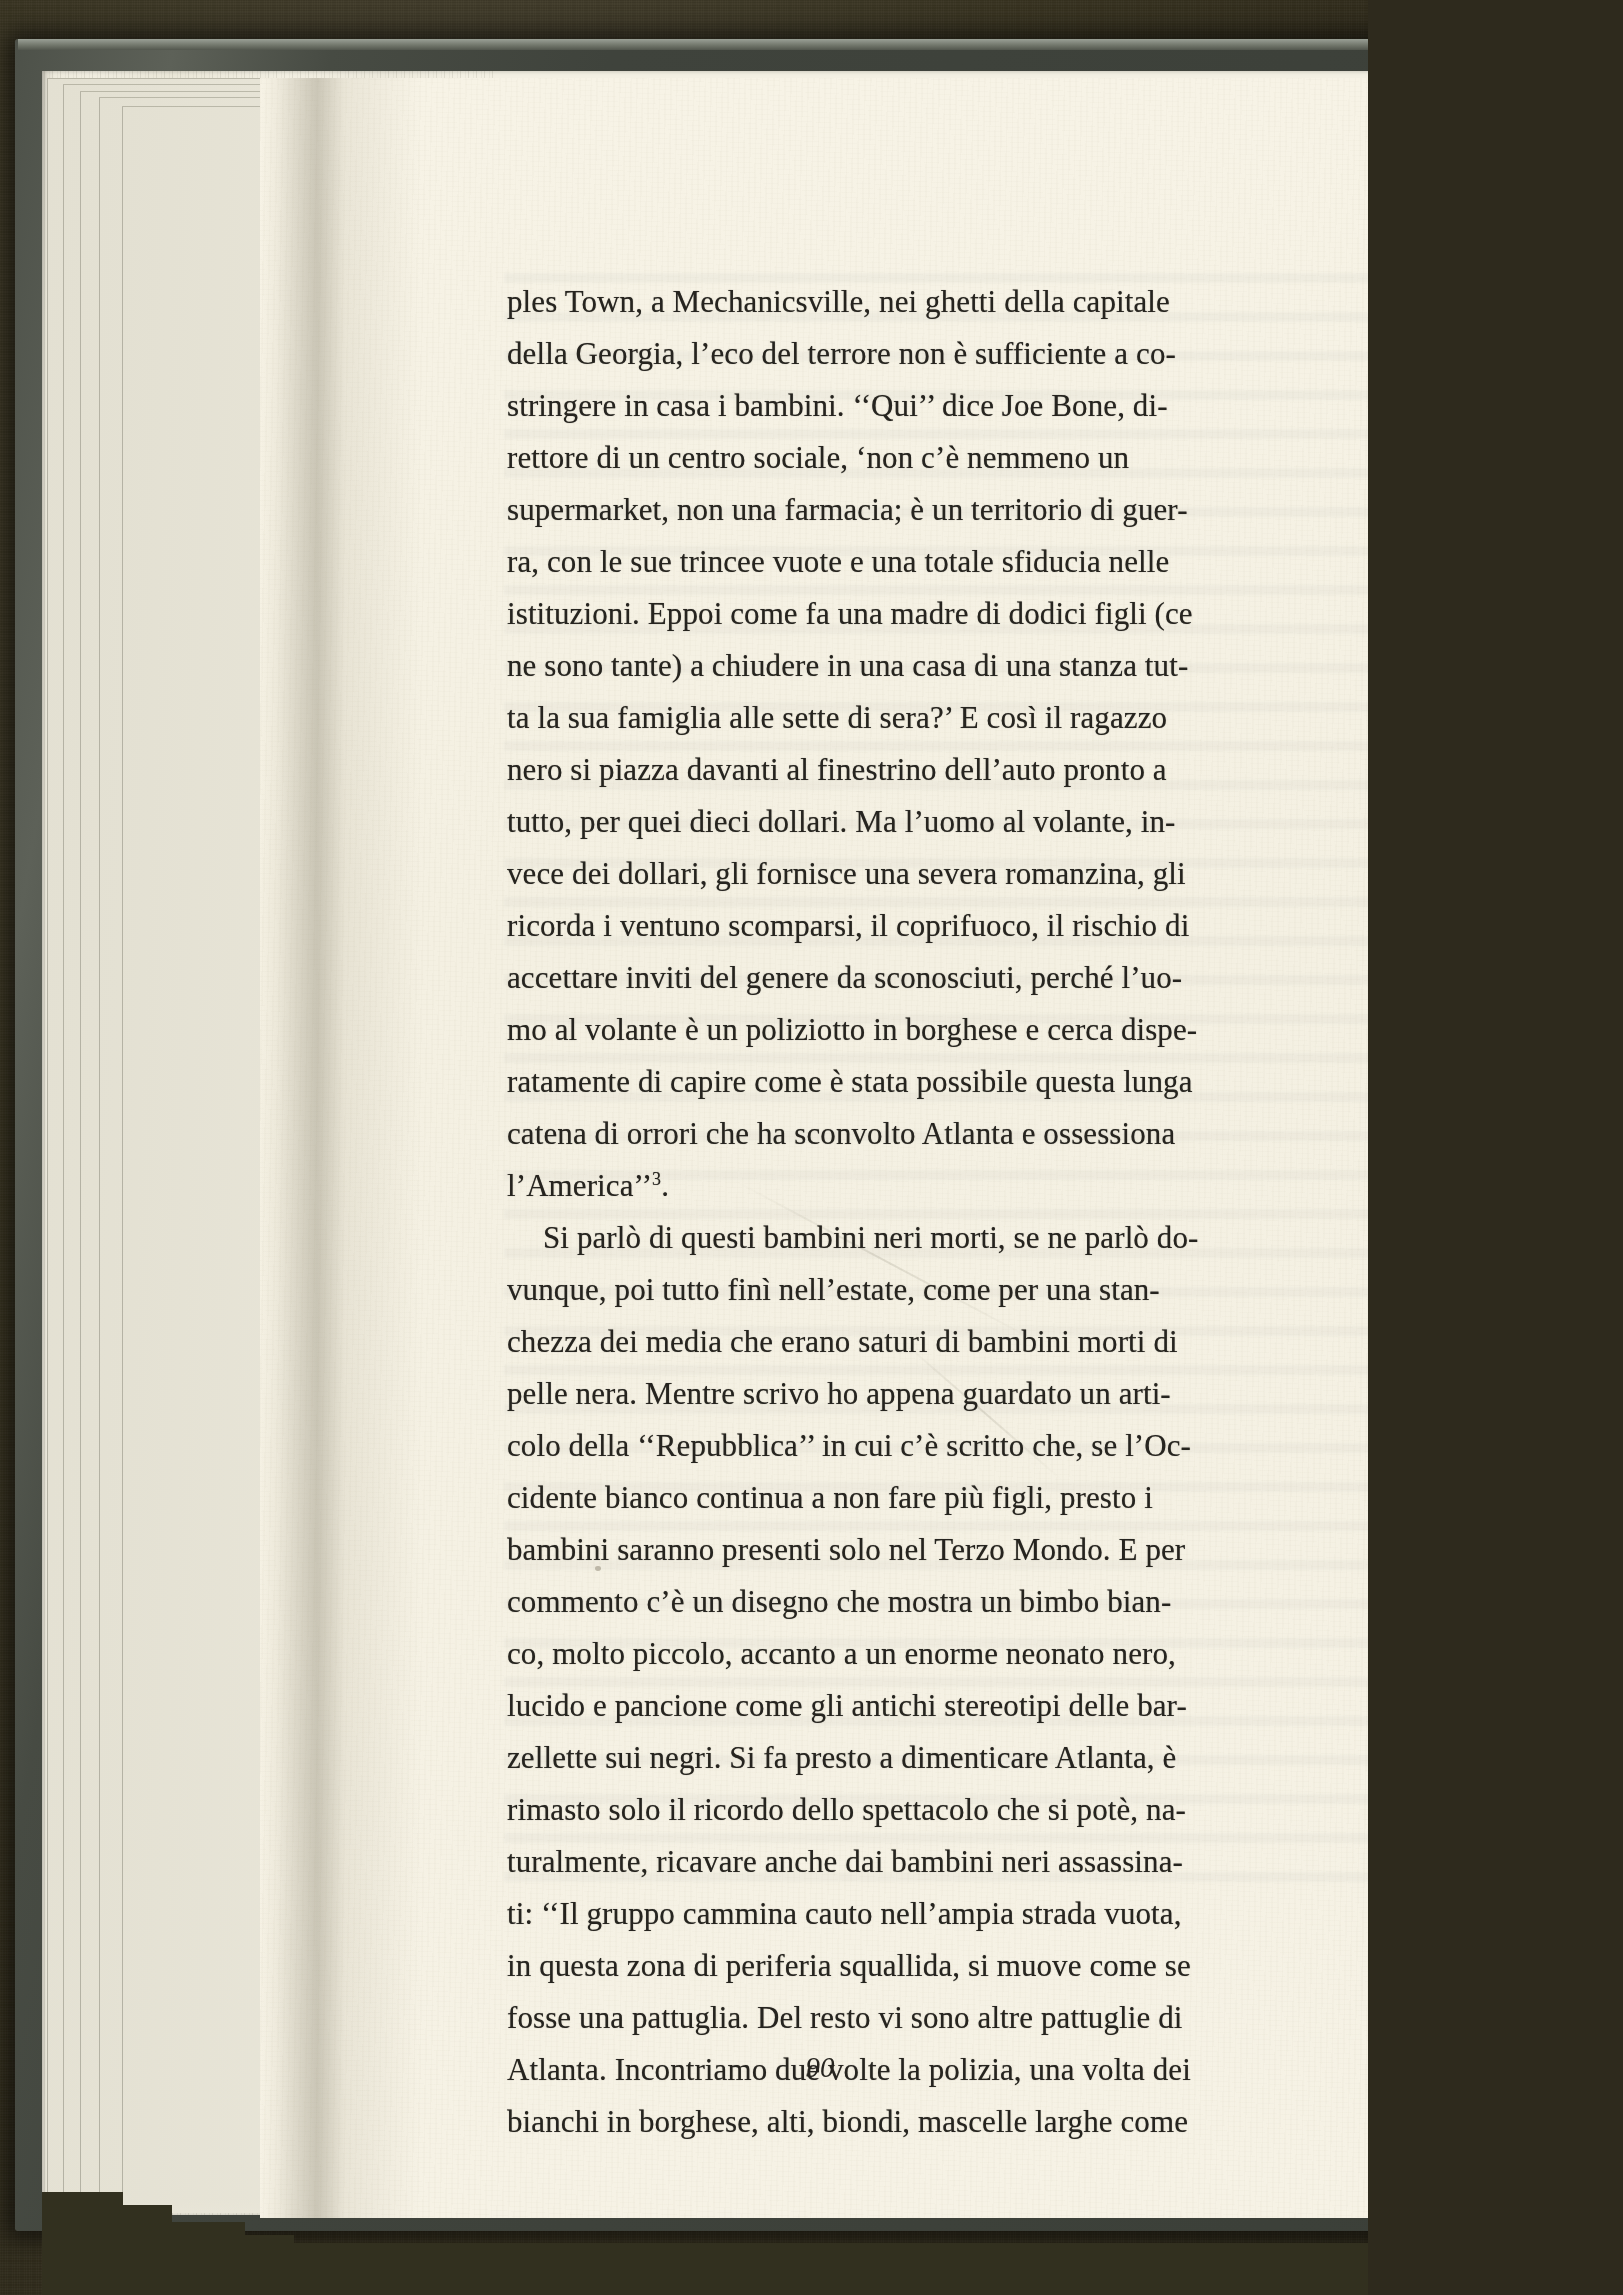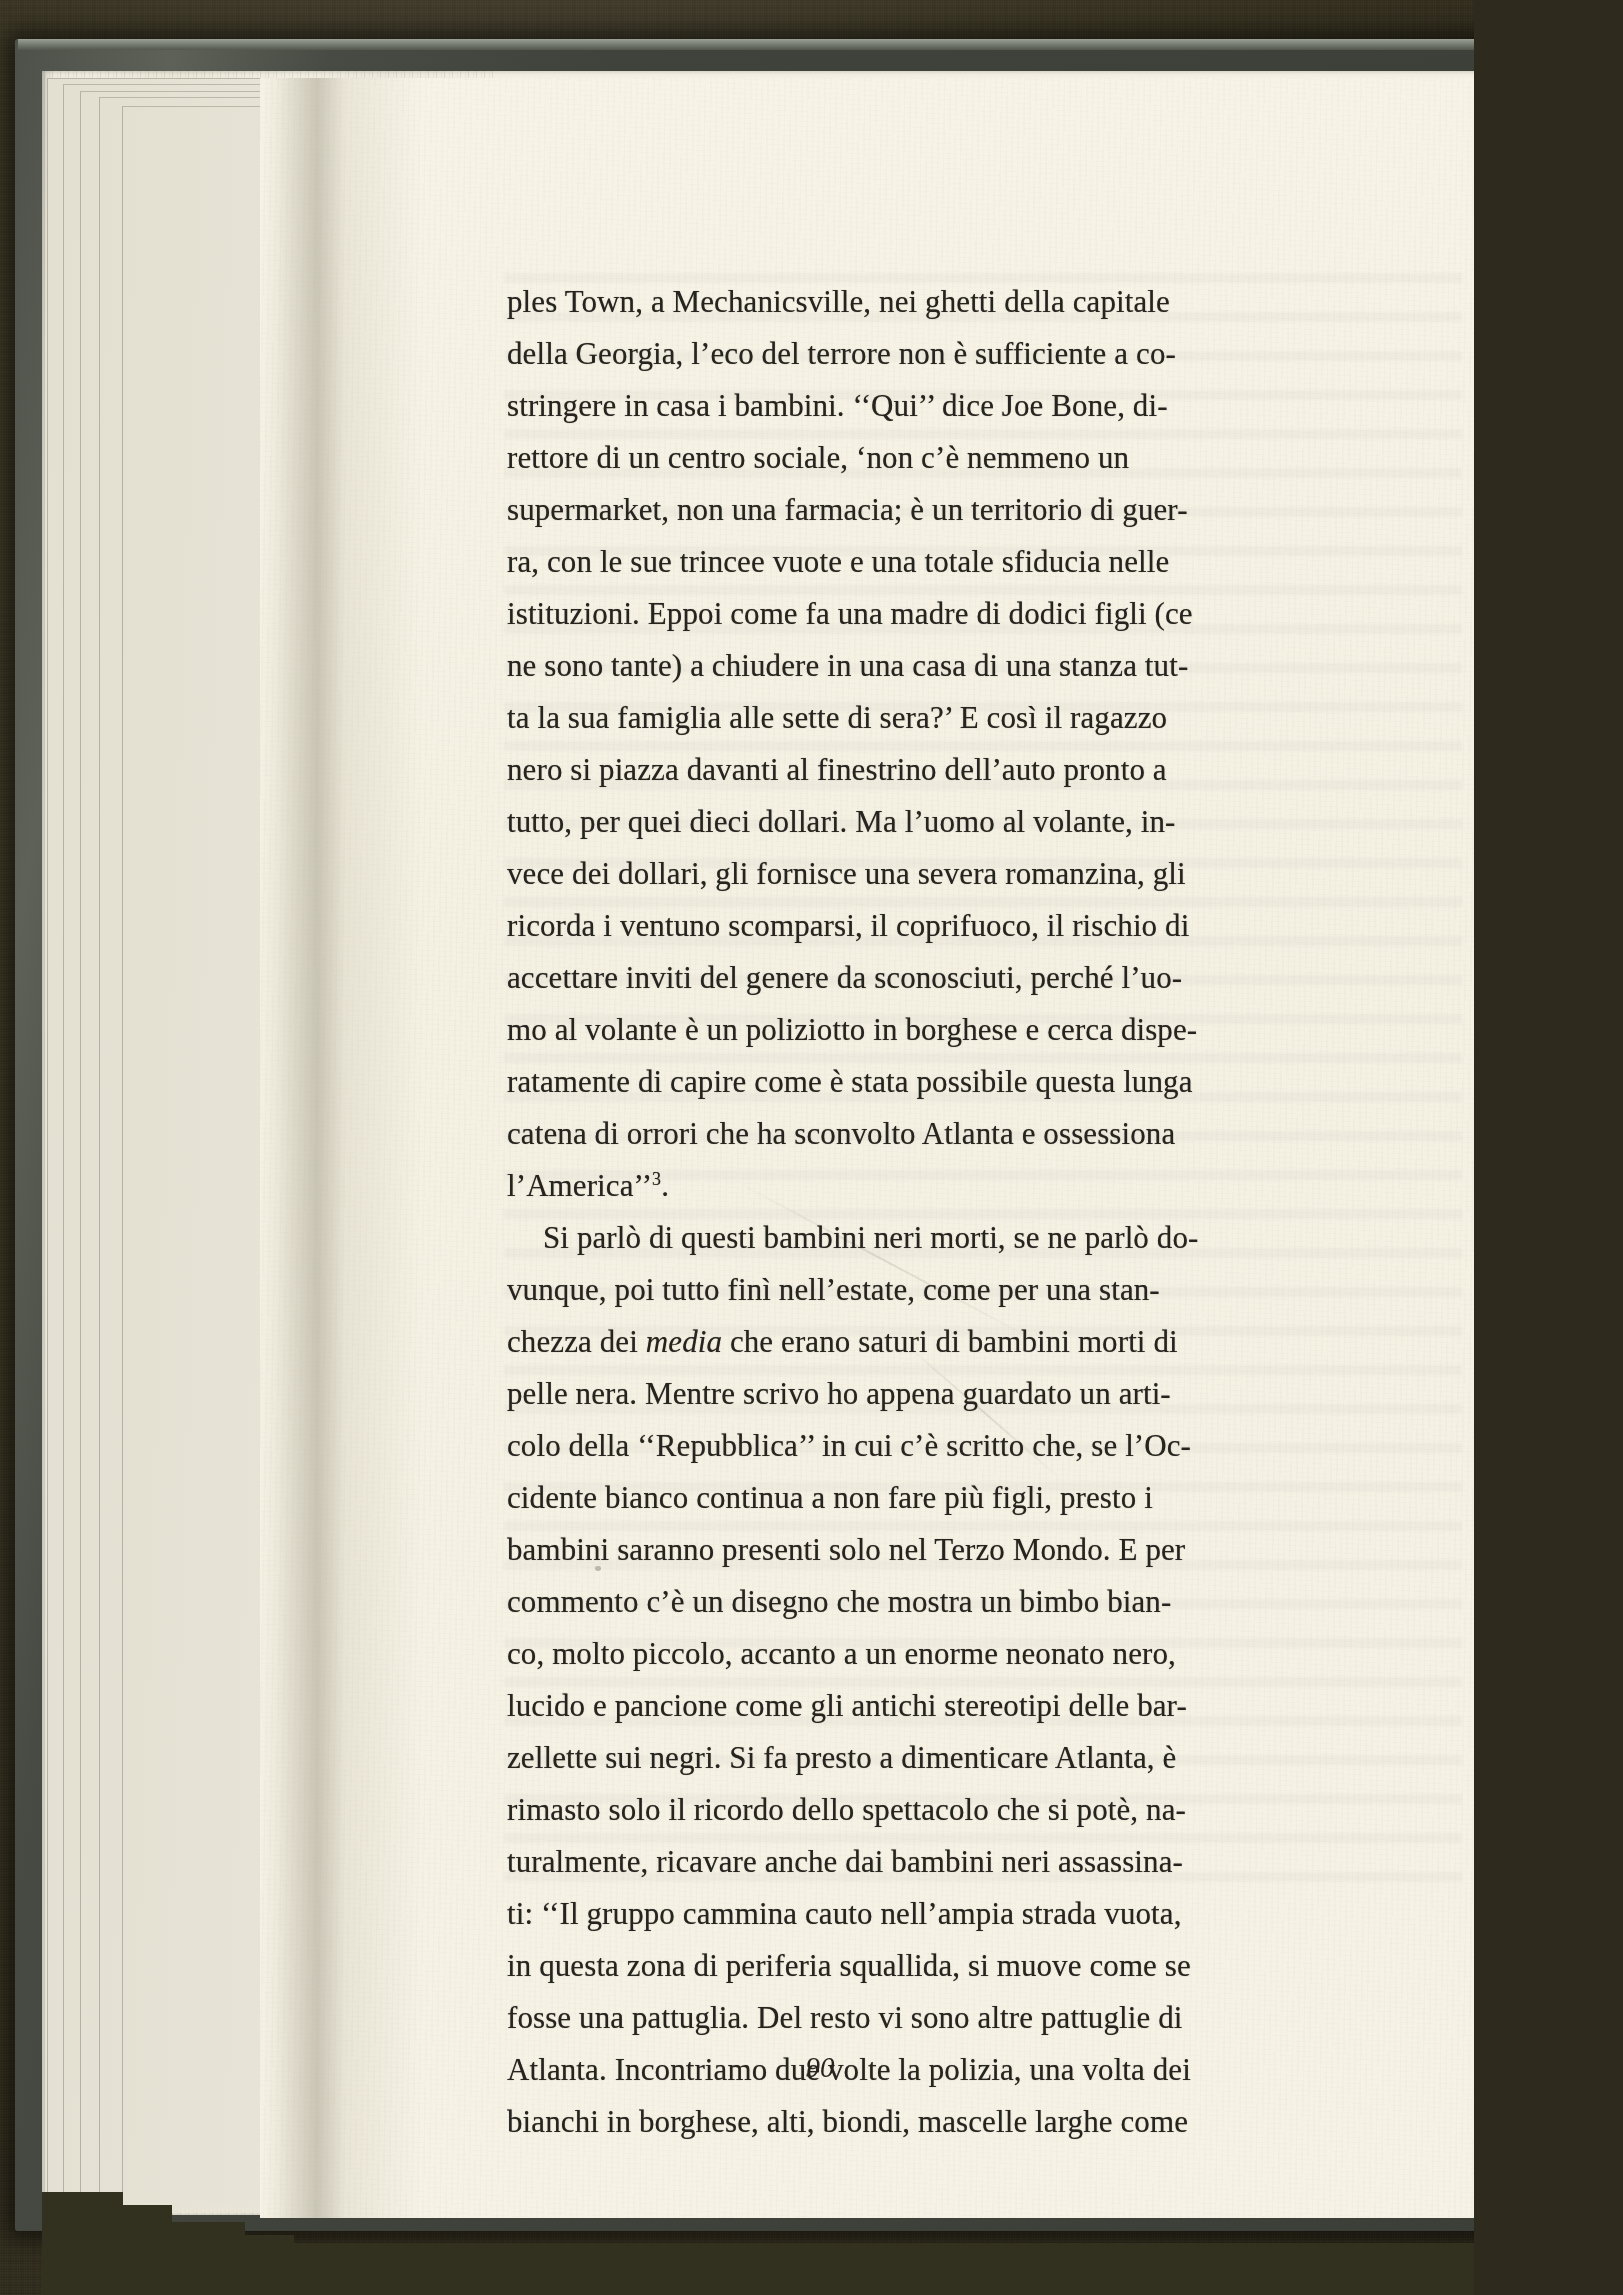--- a/index.html
+++ b/index.html
@@ -4,21 +4,21 @@
 <title>Scanned Book Page</title>
 <style>
   html, body {
     margin: 0;
     padding: 0;
     background: #2e2a1d;
   }
 
   #scene {
     position: relative;
-    width: 1474px;
+    width: 1368px;
     height: 2295px;
     overflow: hidden;
     font-family: "Liberation Serif", "DejaVu Serif", serif;
     background: #e5e5e5;
   }
 
   
   .backdrop {
     position: absolute;
     inset: 0;
@@ -185,21 +185,21 @@
     color: #26241f;
     font-size: 31px;
     line-height: 52px;
     letter-spacing: 0.1px;
     text-align: left;
     white-space: pre-wrap;
     text-shadow: 0 0 0.9px rgba(40,38,32,.55);
   }
   .line { display: block; }
   .line.ind { padding-left: 36px; }
-  .it { font-style: italic; }
+  .it { }
   .sup {
     font-size: .58em;
     vertical-align: super;
     line-height: 0;
   }
 
   .folio {
     position: absolute;
     left: 0; top: 1973px;
     width: 1364px;

